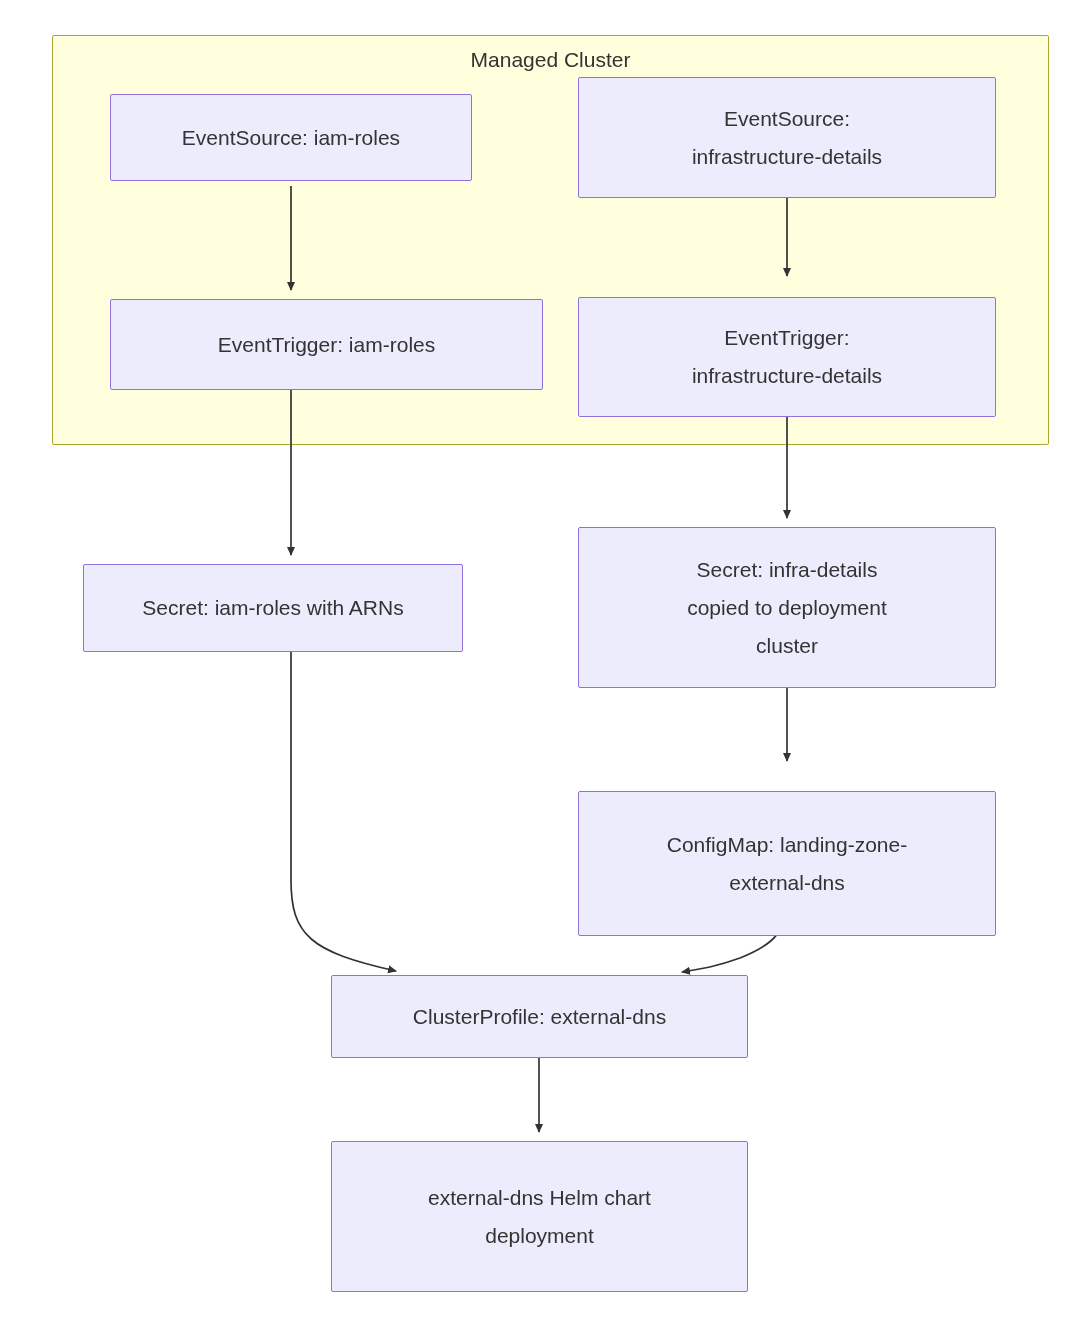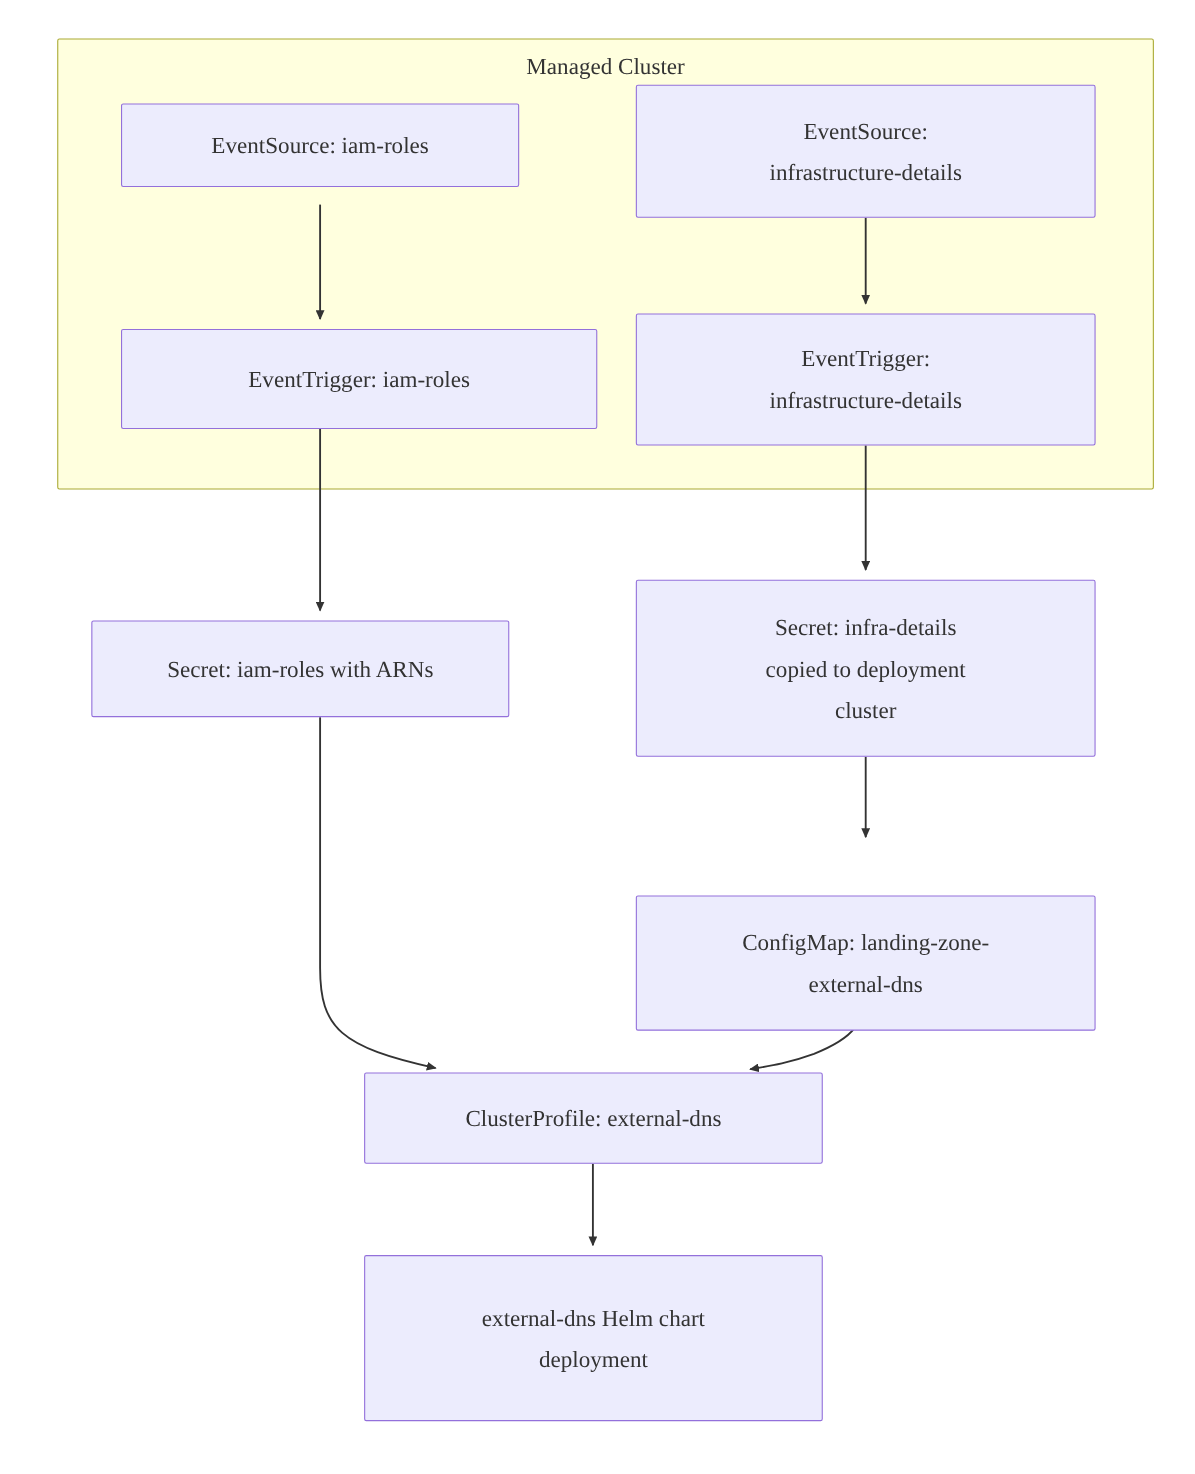--- a/index.html
+++ b/index.html
@@ -12,21 +12,20 @@
     height: 1340px;
     position: relative;
     font-family: "Liberation Sans", "DejaVu Sans", sans-serif;
     overflow: hidden;
   }
   #canvas {
     position: absolute;
     left: 0; top: 0;
     width: 1086px;
     height: 1340px;
-    font-family: Liberation Serif, serif;
   }
   .edge-layer {
     position: absolute;
     left: 0; top: 0;
     width: 1086px;
     height: 1340px;
     pointer-events: none;
   }
   .cluster-box {
     position: absolute;
@@ -88,49 +87,49 @@
 
     <path d="M787,688 L787,761" fill="none" stroke="#333333" stroke-width="1.7" marker-end="url(#arrowhead)"></path>
 
     <path d="M291,652 L291,880 C291,935 310,952 396,971" fill="none" stroke="#333333" stroke-width="1.7" marker-end="url(#arrowhead)"></path>
 
     <path d="M787,893 C787,932 775,944 740,958 C715,967 700,969 682,972" fill="none" stroke="#333333" stroke-width="1.7" marker-end="url(#arrowhead)"></path>
 
     <path d="M539,1058 L539,1132" fill="none" stroke="#333333" stroke-width="1.7" marker-end="url(#arrowhead)"></path>
   </svg>
 
-  <div class="node" id="node-0" style="left: 110px; top: 94px; width: 362px; height: 76px; background: rgb(236, 236, 253); border-color: rgb(147, 112, 219); color: rgb(51, 51, 51);">
+  <div class="node" id="node-0" style="left: 110px; top: 94px; width: 362px; height: 87px; background: rgb(236, 236, 253); border-color: rgb(147, 112, 219); color: rgb(51, 51, 51);">
     <span class="node-text">EventSource: iam-roles</span>
   </div>
 
   <div class="node" id="node-1" style="left: 578px; top: 77px; width: 418px; height: 121px; background: rgb(236, 236, 253); border-color: rgb(147, 112, 219); color: rgb(51, 51, 51);">
     <span class="node-text">EventSource:
 infrastructure-details</span>
   </div>
 
   <div class="node" id="node-2" style="left: 110px; top: 299px; width: 433px; height: 91px; background: rgb(236, 236, 253); border-color: rgb(147, 112, 219); color: rgb(51, 51, 51);">
     <span class="node-text">EventTrigger: iam-roles</span>
   </div>
 
-  <div class="node" id="node-3" style="left: 578px; top: 285px; width: 418px; height: 120px; background: rgb(236, 236, 253); border-color: rgb(147, 112, 219); color: rgb(51, 51, 51);">
+  <div class="node" id="node-3" style="left: 578px; top: 297px; width: 418px; height: 120px; background: rgb(236, 236, 253); border-color: rgb(147, 112, 219); color: rgb(51, 51, 51);">
     <span class="node-text">EventTrigger:
 infrastructure-details</span>
   </div>
 
   <div class="node" id="node-4" style="left: 83px; top: 564px; width: 380px; height: 88px; background: rgb(236, 236, 253); border-color: rgb(147, 112, 219); color: rgb(51, 51, 51);">
     <span class="node-text">Secret: iam-roles with ARNs</span>
   </div>
 
   <div class="node" id="node-5" style="left: 578px; top: 527px; width: 418px; height: 161px; background: rgb(236, 236, 253); border-color: rgb(147, 112, 219); color: rgb(51, 51, 51);">
     <span class="node-text">Secret: infra-details
 copied to deployment
 cluster</span>
   </div>
 
-  <div class="node" id="node-6" style="left: 578px; top: 814px; width: 418px; height: 123px; background: rgb(236, 236, 253); border-color: rgb(147, 112, 219); color: rgb(51, 51, 51);">
+  <div class="node" id="node-6" style="left: 578px; top: 791px; width: 418px; height: 145px; background: rgb(236, 236, 253); border-color: rgb(147, 112, 219); color: rgb(51, 51, 51);">
     <span class="node-text">ConfigMap: landing-zone-
 external-dns</span>
   </div>
 
   <div class="node" id="node-7" style="left: 331px; top: 975px; width: 417px; height: 83px; background: rgb(236, 236, 253); border-color: rgb(147, 112, 219); color: rgb(51, 51, 51);">
     <span class="node-text">ClusterProfile: external-dns</span>
   </div>
 
   <div class="node" id="node-8" style="left: 331px; top: 1141px; width: 417px; height: 151px; background: rgb(236, 236, 253); border-color: rgb(147, 112, 219); color: rgb(51, 51, 51);">
     <span class="node-text">external-dns Helm chart

